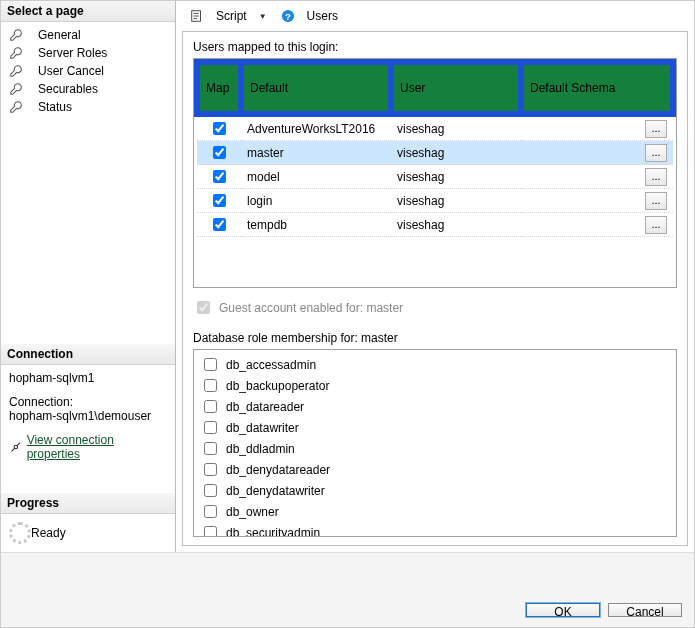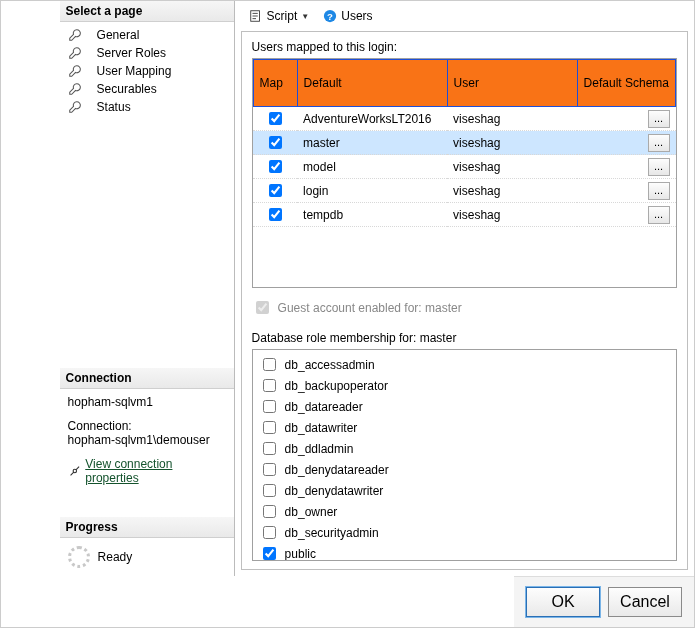--- a/index.html
+++ b/index.html
@@ -12,21 +12,20 @@
     width: 695px;
     height: 628px;
     overflow: hidden;
   }
   .container {
     display: flex;
     flex-direction: column;
     width: 695px;
     height: 628px;
     border: 1px solid #ccc;
-    align-items: flex-end;
   }
   .main-area {
     display: flex;
     flex: 1;
     min-height: 0;
   }
   .left-panel {
     width: 175px;
     border-right: 1px solid #bbb;
     display: flex;
@@ -56,21 +55,21 @@
     text-decoration: underline;
     display: inline-flex;
     align-items: center;
     gap: 4px;
     margin-top: 10px;
     cursor: pointer;
   }
   .progress-body {
     display: flex;
     align-items: center;
-    gap: 8px;
+    gap: 0;
     padding: 8px;
   }
   .spinner {
     width: 22px; height: 22px;
     border: 3px dotted #c8c8c8;
     border-radius: 50%;
   }
 
   .right-panel {
     flex: 1;
@@ -80,21 +79,21 @@
   }
   .toolbar {
     display: flex;
     align-items: center;
     gap: 6px;
     padding: 6px 10px;
   }
   .toolbar .tool {
     display: inline-flex;
     align-items: center;
-    gap: 4px;
+    gap: 12px;
     padding: 2px 4px;
     cursor: pointer;
   }
   .toolbar .drop {
     font-size: 8px; color: #333;
   }
   .content {
     flex: 1;
     border: 1px solid #bfbfbf;
     margin: 0 6px 6px 6px;
@@ -111,22 +110,22 @@
     background: #fff;
   }
   table.map-table {
     width: 100%;
     border-collapse: collapse;
     font-size: 12px;
   }
   table.map-table th {
     text-align: left;
     font-weight: normal;
-    background: #f97316;
-    border: 1px solid #1d4ed8;
+    background: #15803d;
+    border: 6px solid #1d4ed8;
     padding: 16px 6px;
   }
   table.map-table td {
     border-bottom: 1px dotted #d8d8d8;
     padding: 2px 6px;
     height: 20px;
   }
   table.map-table tr.selected td {
     background: #cde6ff;
   }
@@ -174,25 +173,26 @@
   .button-bar {
     display: flex;
     justify-content: flex-end;
     gap: 8px;
     padding: 10px 12px;
     background: #f4f4f4;
     border-top: 1px solid #ddd;
   }
   .btn {
     min-width: 74px;
-    height: 30px;
+    height: 14px;
     border: 1px solid #8a8a8a;
     background: linear-gradient(#fdfdfd,#e9e9e9);
-    font-size: 16px;
-    cursor: pointer;
+    font-size: 12px;
+    cursor: pointer;
+    margin-top: 40px;
   }
   .btn.primary {
     border: 1px solid #2a6fb5;
     outline: 1px solid #7ab5e8;
   }
 </style>
 </head>
 <body>
 
 <div class="container">
@@ -210,21 +210,21 @@
           <div class="nav-item">
             <svg width="14" height="14" viewBox="0 0 16 16">
               <path d="M10 2a4 4 0 0 0-3.7 5.4L2 11.7V14h2.3l4.3-4.3A4 4 0 1 0 10 2z" fill="none" stroke="#555" stroke-width="1.2"></path>
             </svg>
             <span>Server Roles</span>
           </div>
           <div class="nav-item">
             <svg width="14" height="14" viewBox="0 0 16 16">
               <path d="M10 2a4 4 0 0 0-3.7 5.4L2 11.7V14h2.3l4.3-4.3A4 4 0 1 0 10 2z" fill="none" stroke="#555" stroke-width="1.2"></path>
             </svg>
-            <span>User Mapping</span>
+            <span>User Cancel</span>
           </div>
           <div class="nav-item">
             <svg width="14" height="14" viewBox="0 0 16 16">
               <path d="M10 2a4 4 0 0 0-3.7 5.4L2 11.7V14h2.3l4.3-4.3A4 4 0 1 0 10 2z" fill="none" stroke="#555" stroke-width="1.2"></path>
             </svg>
             <span>Securables</span>
           </div>
           <div class="nav-item">
             <svg width="14" height="14" viewBox="0 0 16 16">
               <path d="M10 2a4 4 0 0 0-3.7 5.4L2 11.7V14h2.3l4.3-4.3A4 4 0 1 0 10 2z" fill="none" stroke="#555" stroke-width="1.2"></path>

